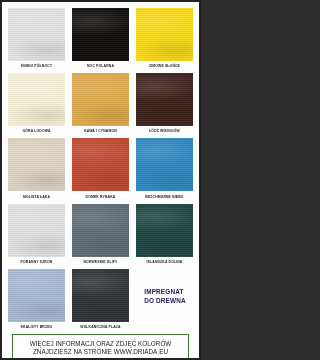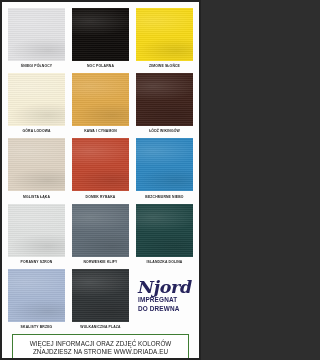--- a/index.html
+++ b/index.html
@@ -200,21 +200,20 @@
       <div class="cell">
         <div class="swatch" style="background-color: rgb(168, 184, 212);"></div>
         <div class="caption">SKALISTY BRZEG</div>
       </div>
       <div class="cell">
         <div class="swatch" style="background-color: rgb(47, 51, 53);"></div>
         <div class="caption">WULKANICZNA PLAŻA</div>
       </div>
       <div class="cell">
         <div class="brand">
-          <div class="brand-name" style="color: rgb(38, 35, 92);">Njord</div>
           <div class="brand-sub" style="color: rgb(38, 35, 92);">IMPREGNAT</div>
           <div class="brand-sub" style="color: rgb(38, 35, 92);">DO DREWNA</div>
         </div>
       </div>
 
     </div>
 
     <div class="banner-wrap">
       <div class="banner" style="border-color: rgb(63, 125, 51);">
         <div class="banner-line">WIĘCEJ INFORMACJI ORAZ ZDJĘĆ KOLORÓW</div>

